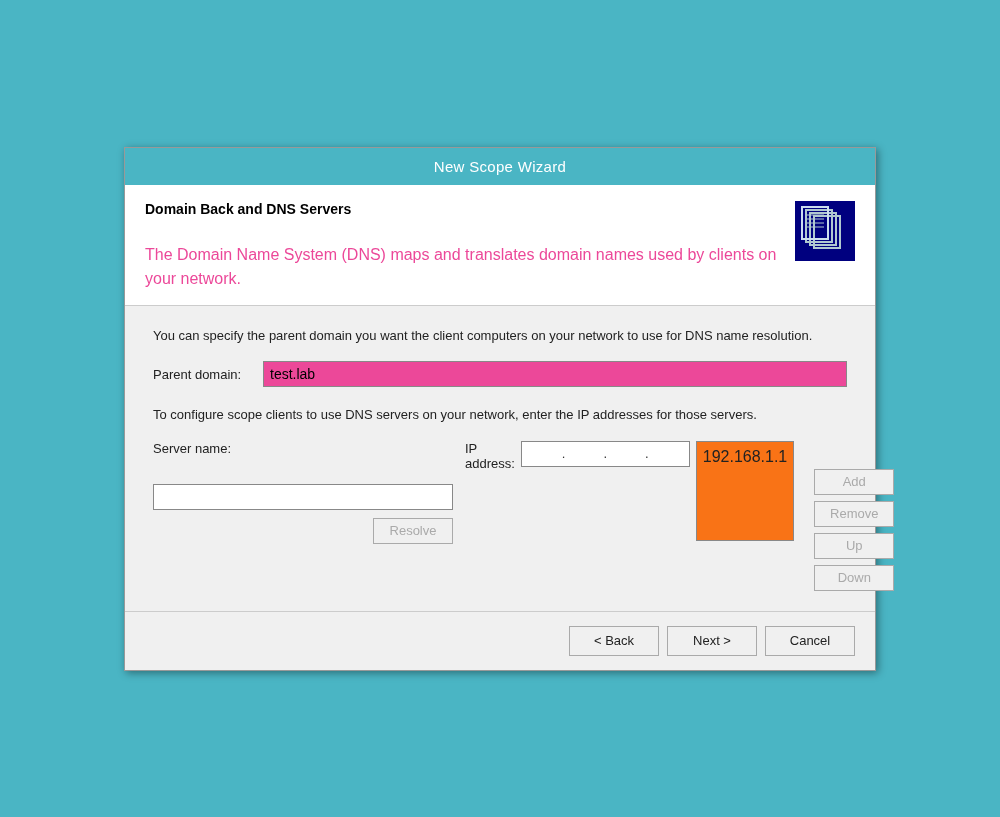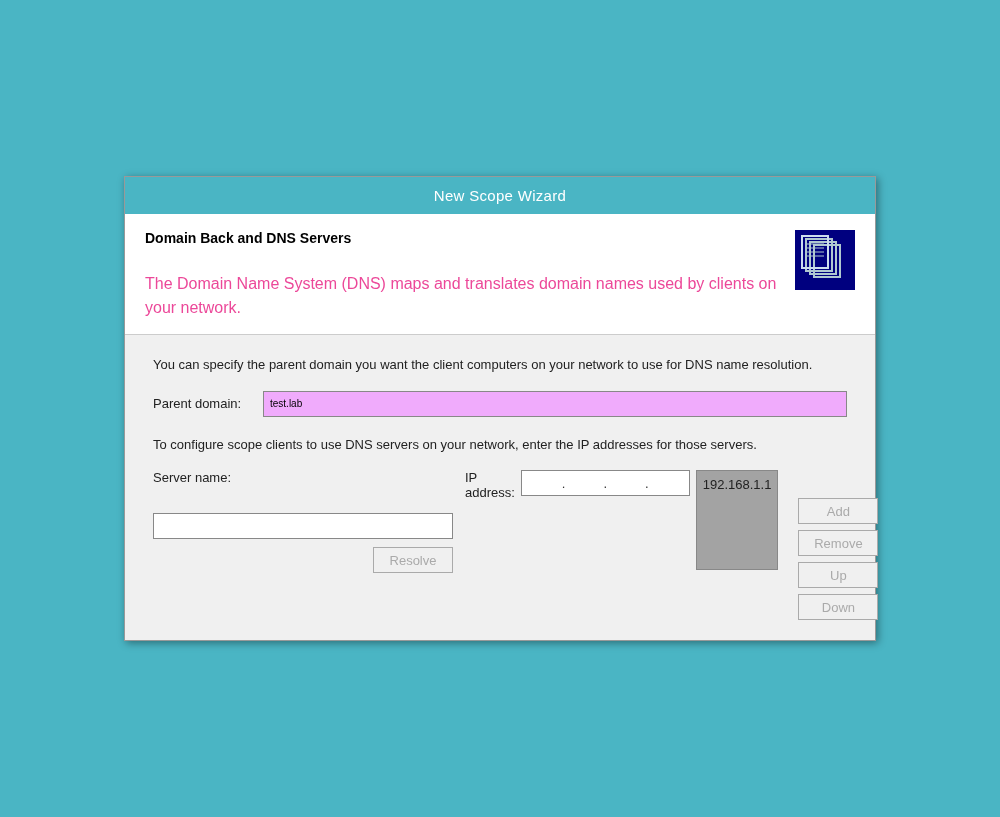--- a/index.html
+++ b/index.html
@@ -102,23 +102,23 @@
     .form-label {
       min-width: 100px;
       margin-right: 10px;
       color: #222;
     }
 
     .text-input {
       flex: 1;
       height: 26px;
       border: 1px solid #888;
-      background: #f0abfc;
+      background: #ec4899;
       padding: 2px 6px;
-      font-size: 10px;
+      font-size: 14px;
       font-family: inherit;
       outline: none;
     }
 
     .config-text {
       margin-bottom: 16px;
       line-height: 1.5;
       color: #222;
     }
 
@@ -177,24 +177,24 @@
       text-align: center;
       background: transparent;
     }
 
     .ip-separator {
       color: #333;
     }
 
     .ip-list {
       border: 1px solid #888;
-      background: #a3a3a3;
+      background: #f97316;
       min-height: 100px;
       padding: 4px 6px;
-      font-size: 13px;
+      font-size: 16px;
     }
 
     .ip-list-item {
       padding: 2px 0;
       color: #222;
     }
 
     .btn-column {
       display: flex;
       flex-direction: column;
@@ -325,14 +325,19 @@
         <div class="btn-column">
           <div style="height:22px;"></div>
           <button class="btn disabled" disabled="">Add</button>
           <button class="btn disabled" disabled="">Remove</button>
           <button class="btn disabled" disabled="">Up</button>
           <button class="btn disabled" disabled="">Down</button>
         </div>
       </div>
     </div>
 
+    <div class="wizard-footer">
+      <button class="btn-nav">&lt; Back</button>
+      <button class="btn-nav btn-next">Next &gt;</button>
+      <button class="btn-nav">Cancel</button>
+    </div>
   </div>
 </div>
 
 </body></html>

